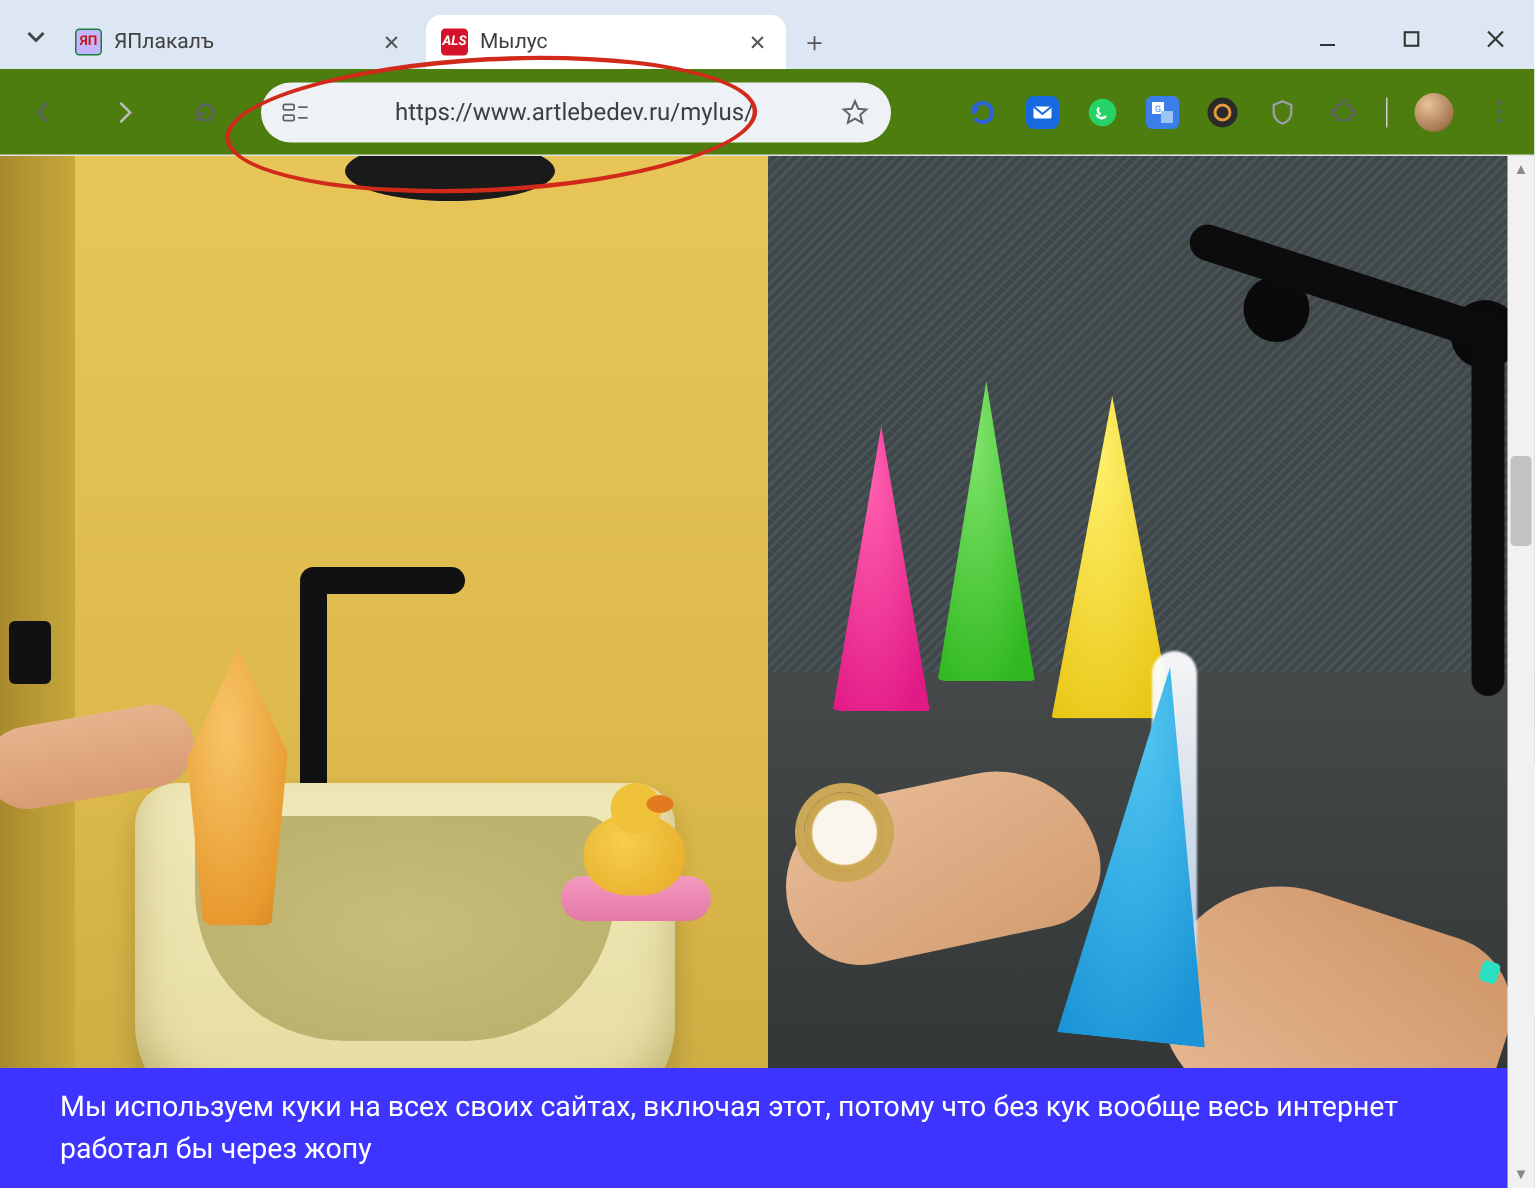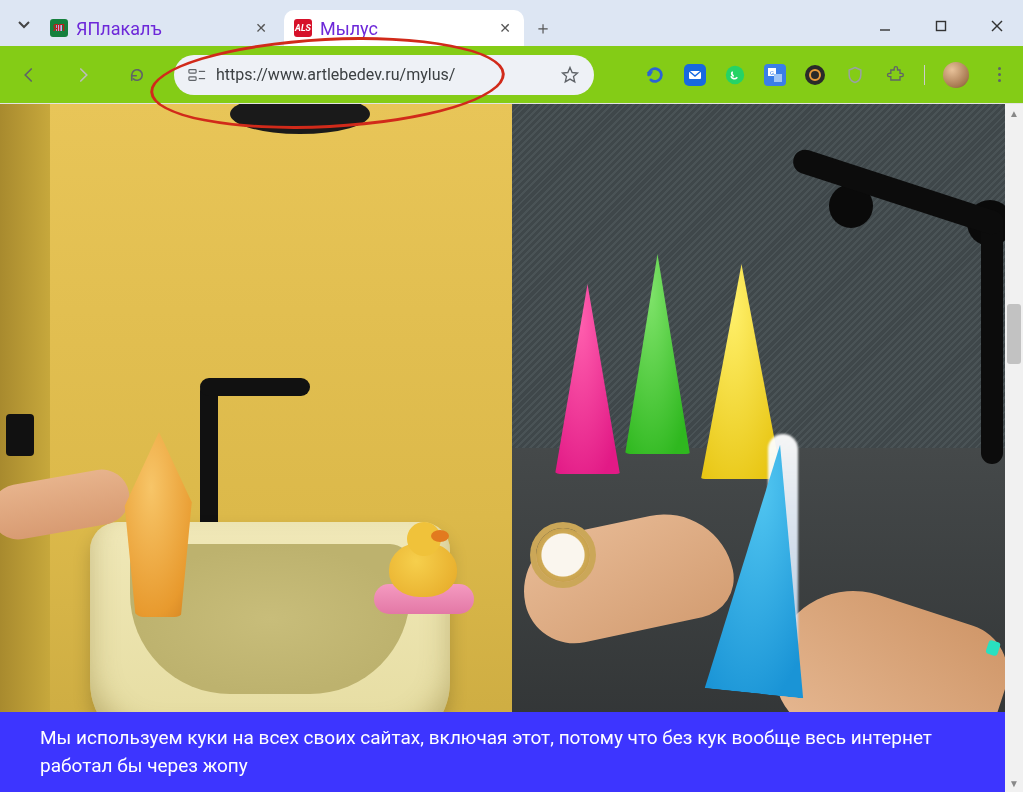--- a/index.html
+++ b/index.html
@@ -63,45 +63,46 @@
   .tab.active { background: #fff; }
   .tab-favicon {
     width: 18px; height: 18px;
     border-radius: 3px;
     display: flex; align-items: center; justify-content: center;
     font-size: 9px;
     font-weight: bold;
     color: #fff;
     flex-shrink: 0;
   }
-  .tab-title { font-size: 18px; color: #6d28d9; flex: 1; white-space: nowrap; overflow: hidden; text-overflow: ellipsis; }
+  .tab-title { font-size: 14px; color: #404040; flex: 1; white-space: nowrap; overflow: hidden; text-overflow: ellipsis; }
   .tab-close {
     width: 18px; height: 18px;
     display: flex; align-items: center; justify-content: center;
     color: #555; font-size: 14px;
     border-radius: 50%;
   }
   .new-tab-btn {
     width: 30px; height: 30px;
     margin-bottom: 3px;
     display: flex; align-items: center; justify-content: center;
     color: #555; font-size: 18px;
     border-radius: 50%;
     cursor: pointer;
   }
 
   
   .toolbar {
     height: 58px;
-    background: #84cc16;
+    background: #4d7c0f;
     border-bottom: 1px solid #e3e3e3;
     display: flex;
     align-items: center;
     padding: 0 12px;
     gap: 20px;
+    text-align: center;
   }
   .nav-btn {
     width: 34px; height: 34px;
     display: flex; align-items: center; justify-content: center;
     color: #5f6368;
     cursor: pointer;
     border-radius: 50%;
   }
   .nav-btn.disabled { color: #bbb; cursor: default; }
   .nav-btn svg { width: 18px; height: 18px; }
@@ -347,21 +348,21 @@
 </div>
 
 <div class="tabstrip">
   <div class="tab-dropdown">
     <svg width="16" height="16" viewBox="0 0 16 16">
         <path d="M3 6 l5 5 l5 -5" fill="none" stroke="#444" stroke-width="2"></path>
       </svg>
   </div>
 
   <div class="tab inactive">
-    <div class="tab-favicon" style="background:#c4b5fd;color:#c21a1a;border:6px solid #15803d;">
+    <div class="tab-favicon" style="background:#c4b5fd;color:#c21a1a;border:1px solid #15803d;">
       <span>ЯП</span>
     </div>
     <span class="tab-title">ЯПлакалъ</span>
     <div class="tab-close">✕</div>
   </div>
 
   <div class="tab active">
     <div class="tab-favicon" style="background:#d6112a;color:#fff;font-style:italic;">
       <span>ALS</span>
     </div>

